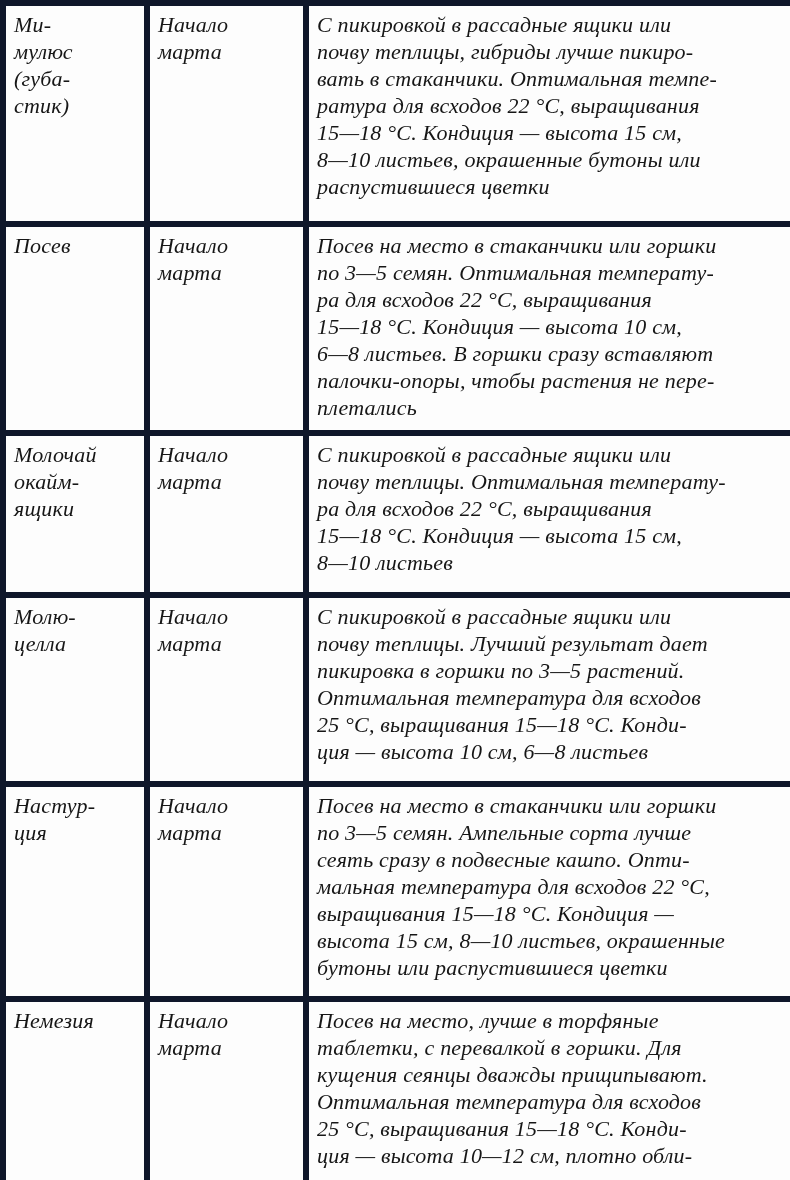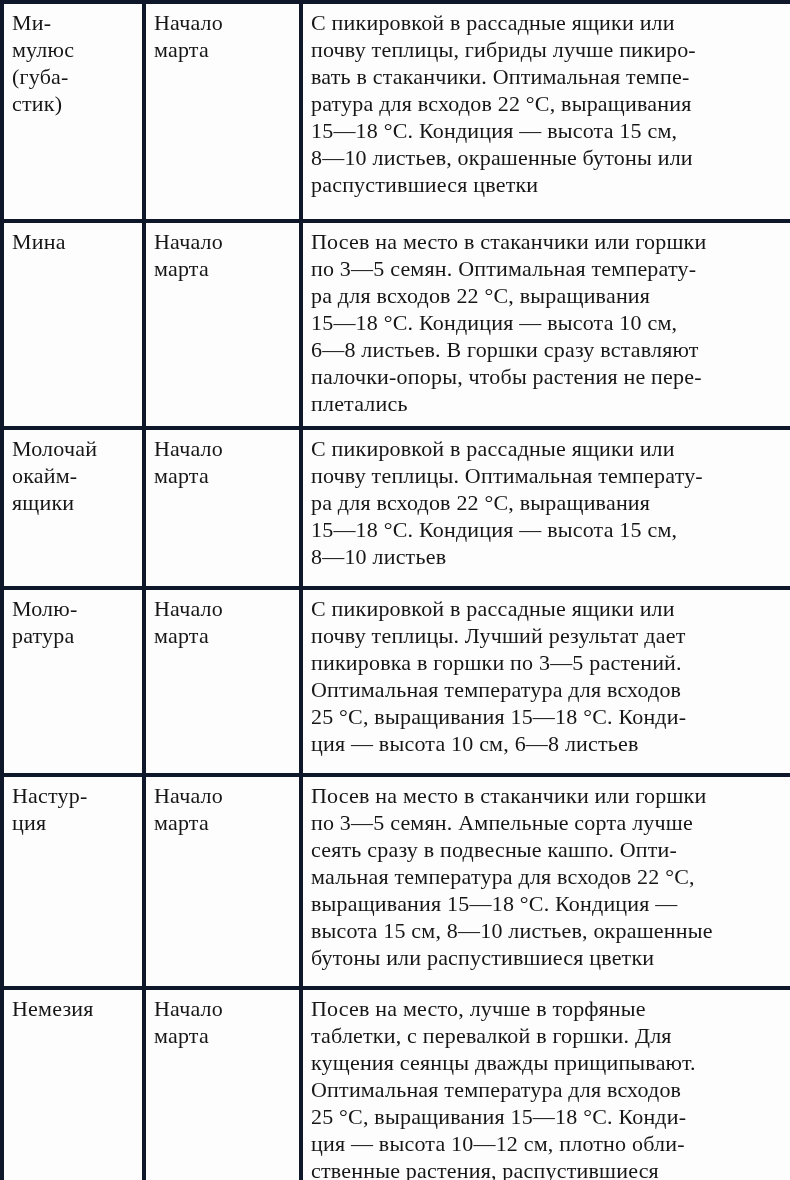--- a/index.html
+++ b/index.html
@@ -19,28 +19,29 @@
     width: 790px;
     height: 1180px;
   }
   table.sowing-table {
     border-collapse: collapse;
     table-layout: fixed;
     width: 788px;
     margin: 0;
   }
   table.sowing-table td {
-    border: 4px solid #0f172a;
+    border: 6px solid #0f172a;
     vertical-align: top;
     padding: 5px 8px 5px 8px;
     font-size: 22px;
     line-height: 27px;
     letter-spacing: 0.2px;
     white-space: pre-line;
     overflow: hidden;
+    font-style: italic;
   }
   td.col-plant { width: 122px; padding-left: 7px; }
   td.col-time  { width: 137px; }
   td.col-notes { width: 485px; }
 
   tr.row-0 td { height: 205px; }
   tr.row-1 td { height: 193px; }
   tr.row-2 td { height: 146px; }
   tr.row-3 td { height: 173px; }
   tr.row-4 td { height: 199px; }
@@ -61,21 +62,21 @@
 марта</td>
         <td class="col-notes">С пикировкой в рассадные ящики или
 почву теплицы, гибриды лучше пикиро-
 вать в стаканчики. Оптимальная темпе-
 ратура для всходов 22 °С, выращивания
 15—18 °С. Кондиция — высота 15 см,
 8—10 листьев, окрашенные бутоны или
 распустившиеся цветки</td>
       </tr>
       <tr class="row-1">
-        <td class="col-plant">Мина</td>
+        <td class="col-plant">Посев</td>
         <td class="col-time">Начало
 марта</td>
         <td class="col-notes">Посев на место в стаканчики или горшки
 по 3—5 семян. Оптимальная температу-
 ра для всходов 22 °С, выращивания
 15—18 °С. Кондиция — высота 10 см,
 6—8 листьев. В горшки сразу вставляют
 палочки-опоры, чтобы растения не пере-
 плетались</td>
       </tr>
@@ -86,21 +87,21 @@
         <td class="col-time">Начало
 марта</td>
         <td class="col-notes">С пикировкой в рассадные ящики или
 почву теплицы. Оптимальная температу-
 ра для всходов 22 °С, выращивания
 15—18 °С. Кондиция — высота 15 см,
 8—10 листьев</td>
       </tr>
       <tr class="row-3">
         <td class="col-plant">Молю-
-ратура</td>
+целла</td>
         <td class="col-time">Начало
 марта</td>
         <td class="col-notes">С пикировкой в рассадные ящики или
 почву теплицы. Лучший результат дает
 пикировка в горшки по 3—5 растений.
 Оптимальная температура для всходов
 25 °С, выращивания 15—18 °С. Конди-
 ция — высота 10 см, 6—8 листьев</td>
       </tr>
       <tr class="row-4">

